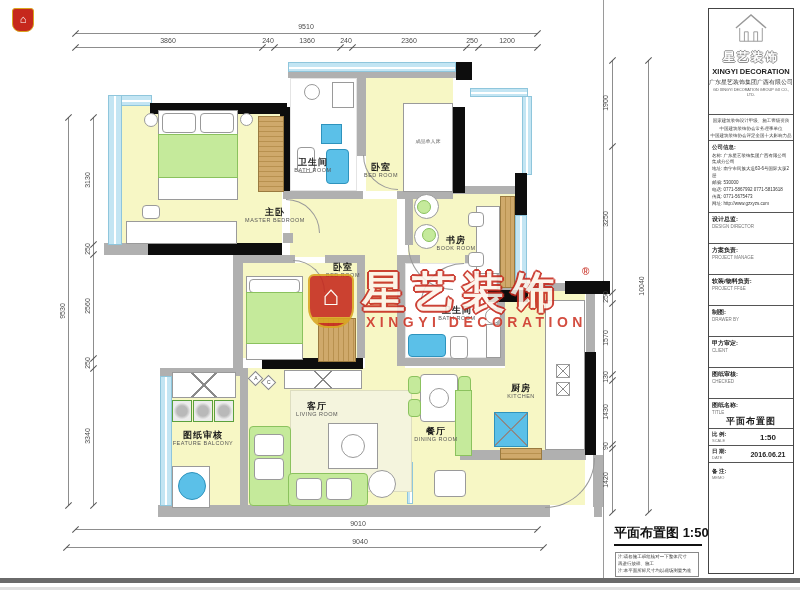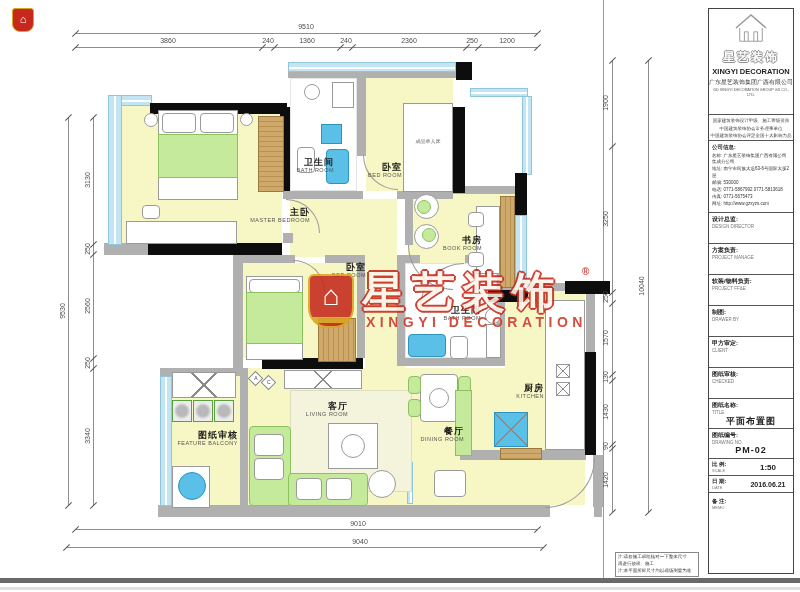--- a/index.html
+++ b/index.html
@@ -27,21 +27,21 @@
                          linear-gradient(-45deg,transparent 48.5%,#8a8a8a 48.5% 51.5%,transparent 51.5%);}
   .planter{position:absolute;border:1px solid #5aa03c;background:radial-gradient(circle,#b9b9b9 0 38%,#ececec 62%);box-sizing:border-box;z-index:4;}
   .rug{position:absolute;background:#f4f4dd;border:1px solid #ddddc0;z-index:3;}
   
   .arc{position:absolute;box-sizing:border-box;z-index:4;background:transparent;}
   .arc-tr{border-top:1px solid #999;border-right:1px solid #999;border-radius:0 100% 0 0;}
   .arc-tl{border-top:1px solid #999;border-left:1px solid #999;border-radius:100% 0 0 0;}
   .arc-br{border-bottom:1px solid #999;border-right:1px solid #999;border-radius:0 0 100% 0;}
   .arc-bl{border-bottom:1px solid #999;border-left:1px solid #999;border-radius:0 0 0 100%;}
   
-  .rl{position:absolute;text-align:right;line-height:1.15;z-index:6;}
+  .rl{position:absolute;text-align:center;line-height:1.15;z-index:6;}
   .rl .zh{display:block;font-weight:bold;font-size:9px;color:#1a1a1a;letter-spacing:1px;}
   .rl .en{display:block;font-size:5.5px;color:#555;letter-spacing:0.5px;}
   .tinylabel{position:absolute;font-size:5px;color:#666;z-index:6;white-space:nowrap;}
   .actag{position:absolute;border:1px solid #888;background:#fff;transform:rotate(45deg);z-index:5;}
   .actag span{display:block;transform:rotate(-45deg);font-size:5px;line-height:8px;text-align:center;color:#444;}
   
   .dimline{position:absolute;background:#8d8d8d;z-index:2;}
   .dimtext{position:absolute;font-size:7px;color:#4a4a4a;white-space:nowrap;z-index:4;}
   .cx{transform:translateX(-50%);}
   .vt{transform:translate(-50%,-50%) rotate(-90deg);}
@@ -362,20 +362,24 @@
     </div>
     <div class="wm-cn">星艺装饰</div>
     <div class="wm-reg">®</div>
     <div class="wm-en">XINGYI DECORATION</div>
   </div>
 
   <div class="divider"></div>
   <div class="botbar1"></div>
   <div class="botbar2"></div>
 
+  <div class="sheet-title">
+    <div class="t"><span>平面布置图</span>
+      <span>1:50</span></div>
+  </div>
   <div class="notes">
     <div>注:请各施工班组核对一下整体尺寸</div>
     <div>再进行放样、施工</div>
     <div>注:本平面所标尺寸均以现场测量为准</div>
   </div>
 
   <div class="tb">
     <div class="tb-sec tb-logo">
       <svg width="38" height="32" viewBox="0 0 40 34">
         <path d="M4 16 L20 2 L36 16" fill="none" stroke="#999" stroke-width="1.5"></path>
@@ -423,25 +427,20 @@
       </div>
     <div class="tb-sec tb-field">
       <span class="zh">图纸审核:</span>
         <span class="en">CHECKED</span>
       </div>
     <div class="tb-sec tb-field" style="height:30px">
       <span class="zh">图纸名称:</span>
         <span class="en">TITLE</span>
       <div class="tb-big" style="margin-top:0">平面布置图</div>
       </div>
-    <div class="tb-sec tb-field" style="height:30px">
-      <span class="zh">图纸编号:</span>
-        <span class="en">DRAWING NO.</span>
-      <div class="tb-big" style="margin-top:0">PM-02</div>
-      </div>
     <div class="tb-sec tb-row" style="height:17px">
       <div class="lab">
           <span class="zh">比 例:</span>
           <span class="en">SCALE</span>
         </div>
       <div class="val">1:50</div>
       </div>
     <div class="tb-sec tb-row" style="height:17px">
       <div class="lab">
           <span class="zh">日 期:</span>

